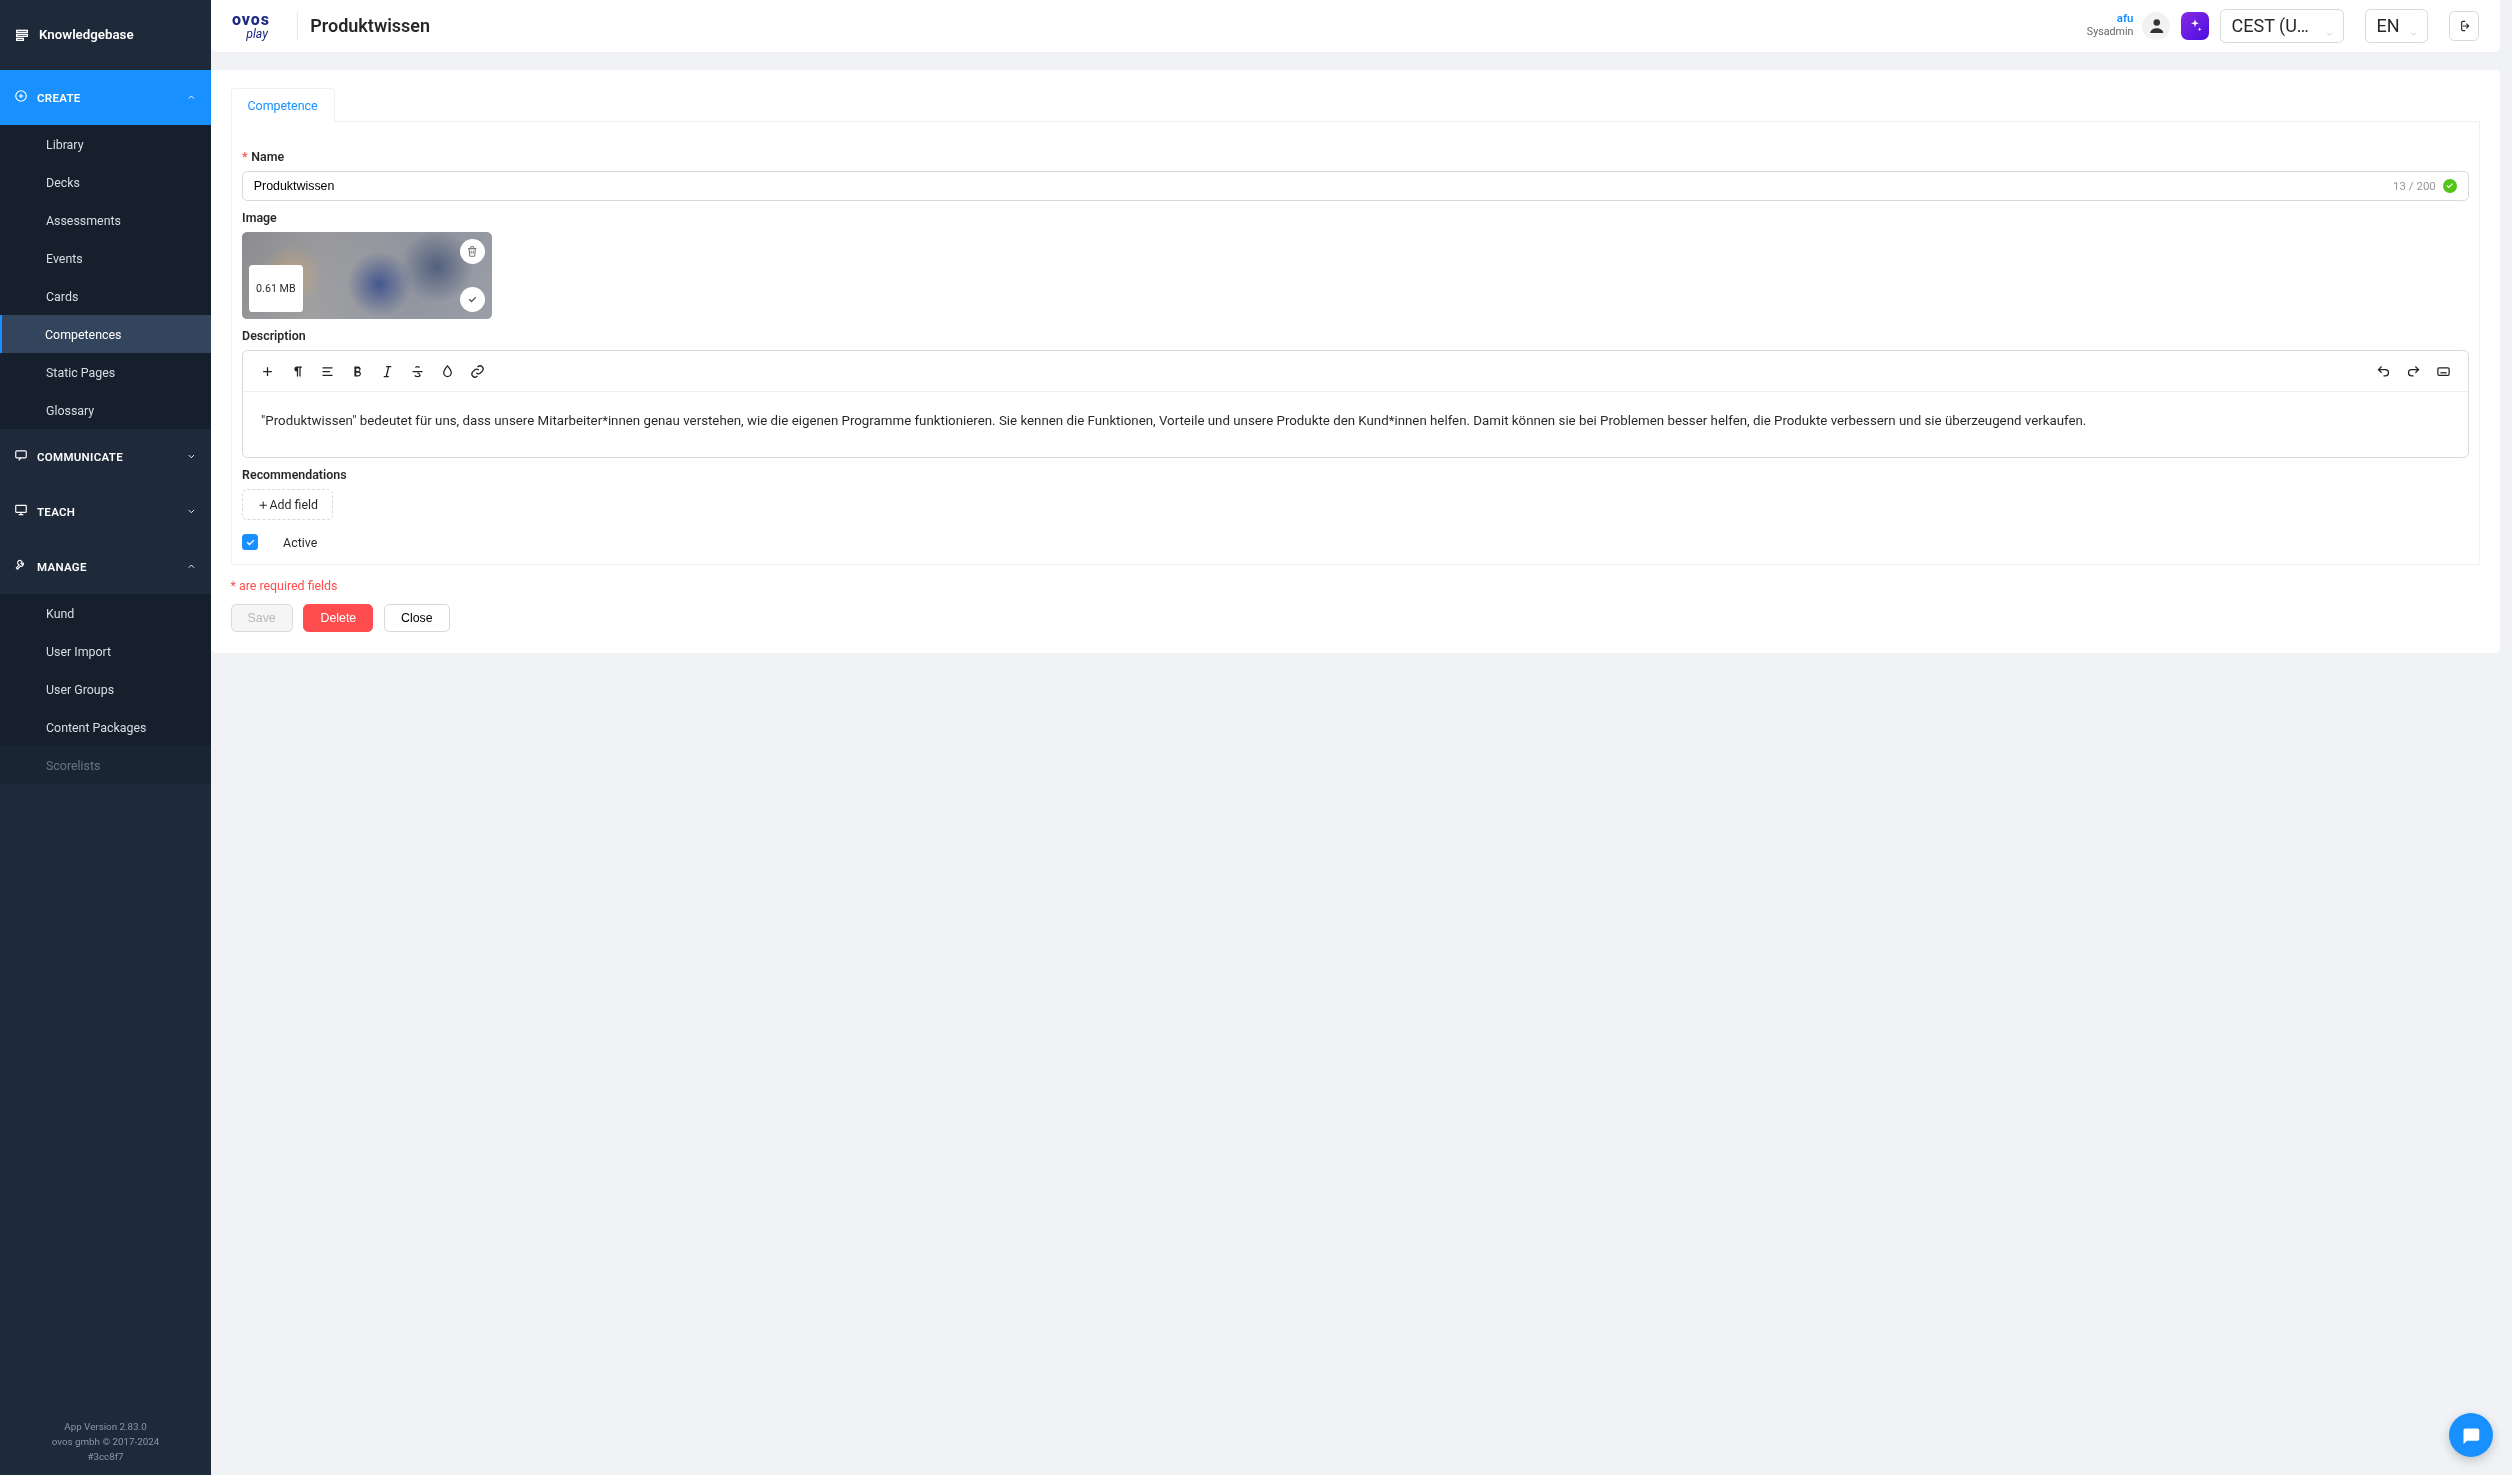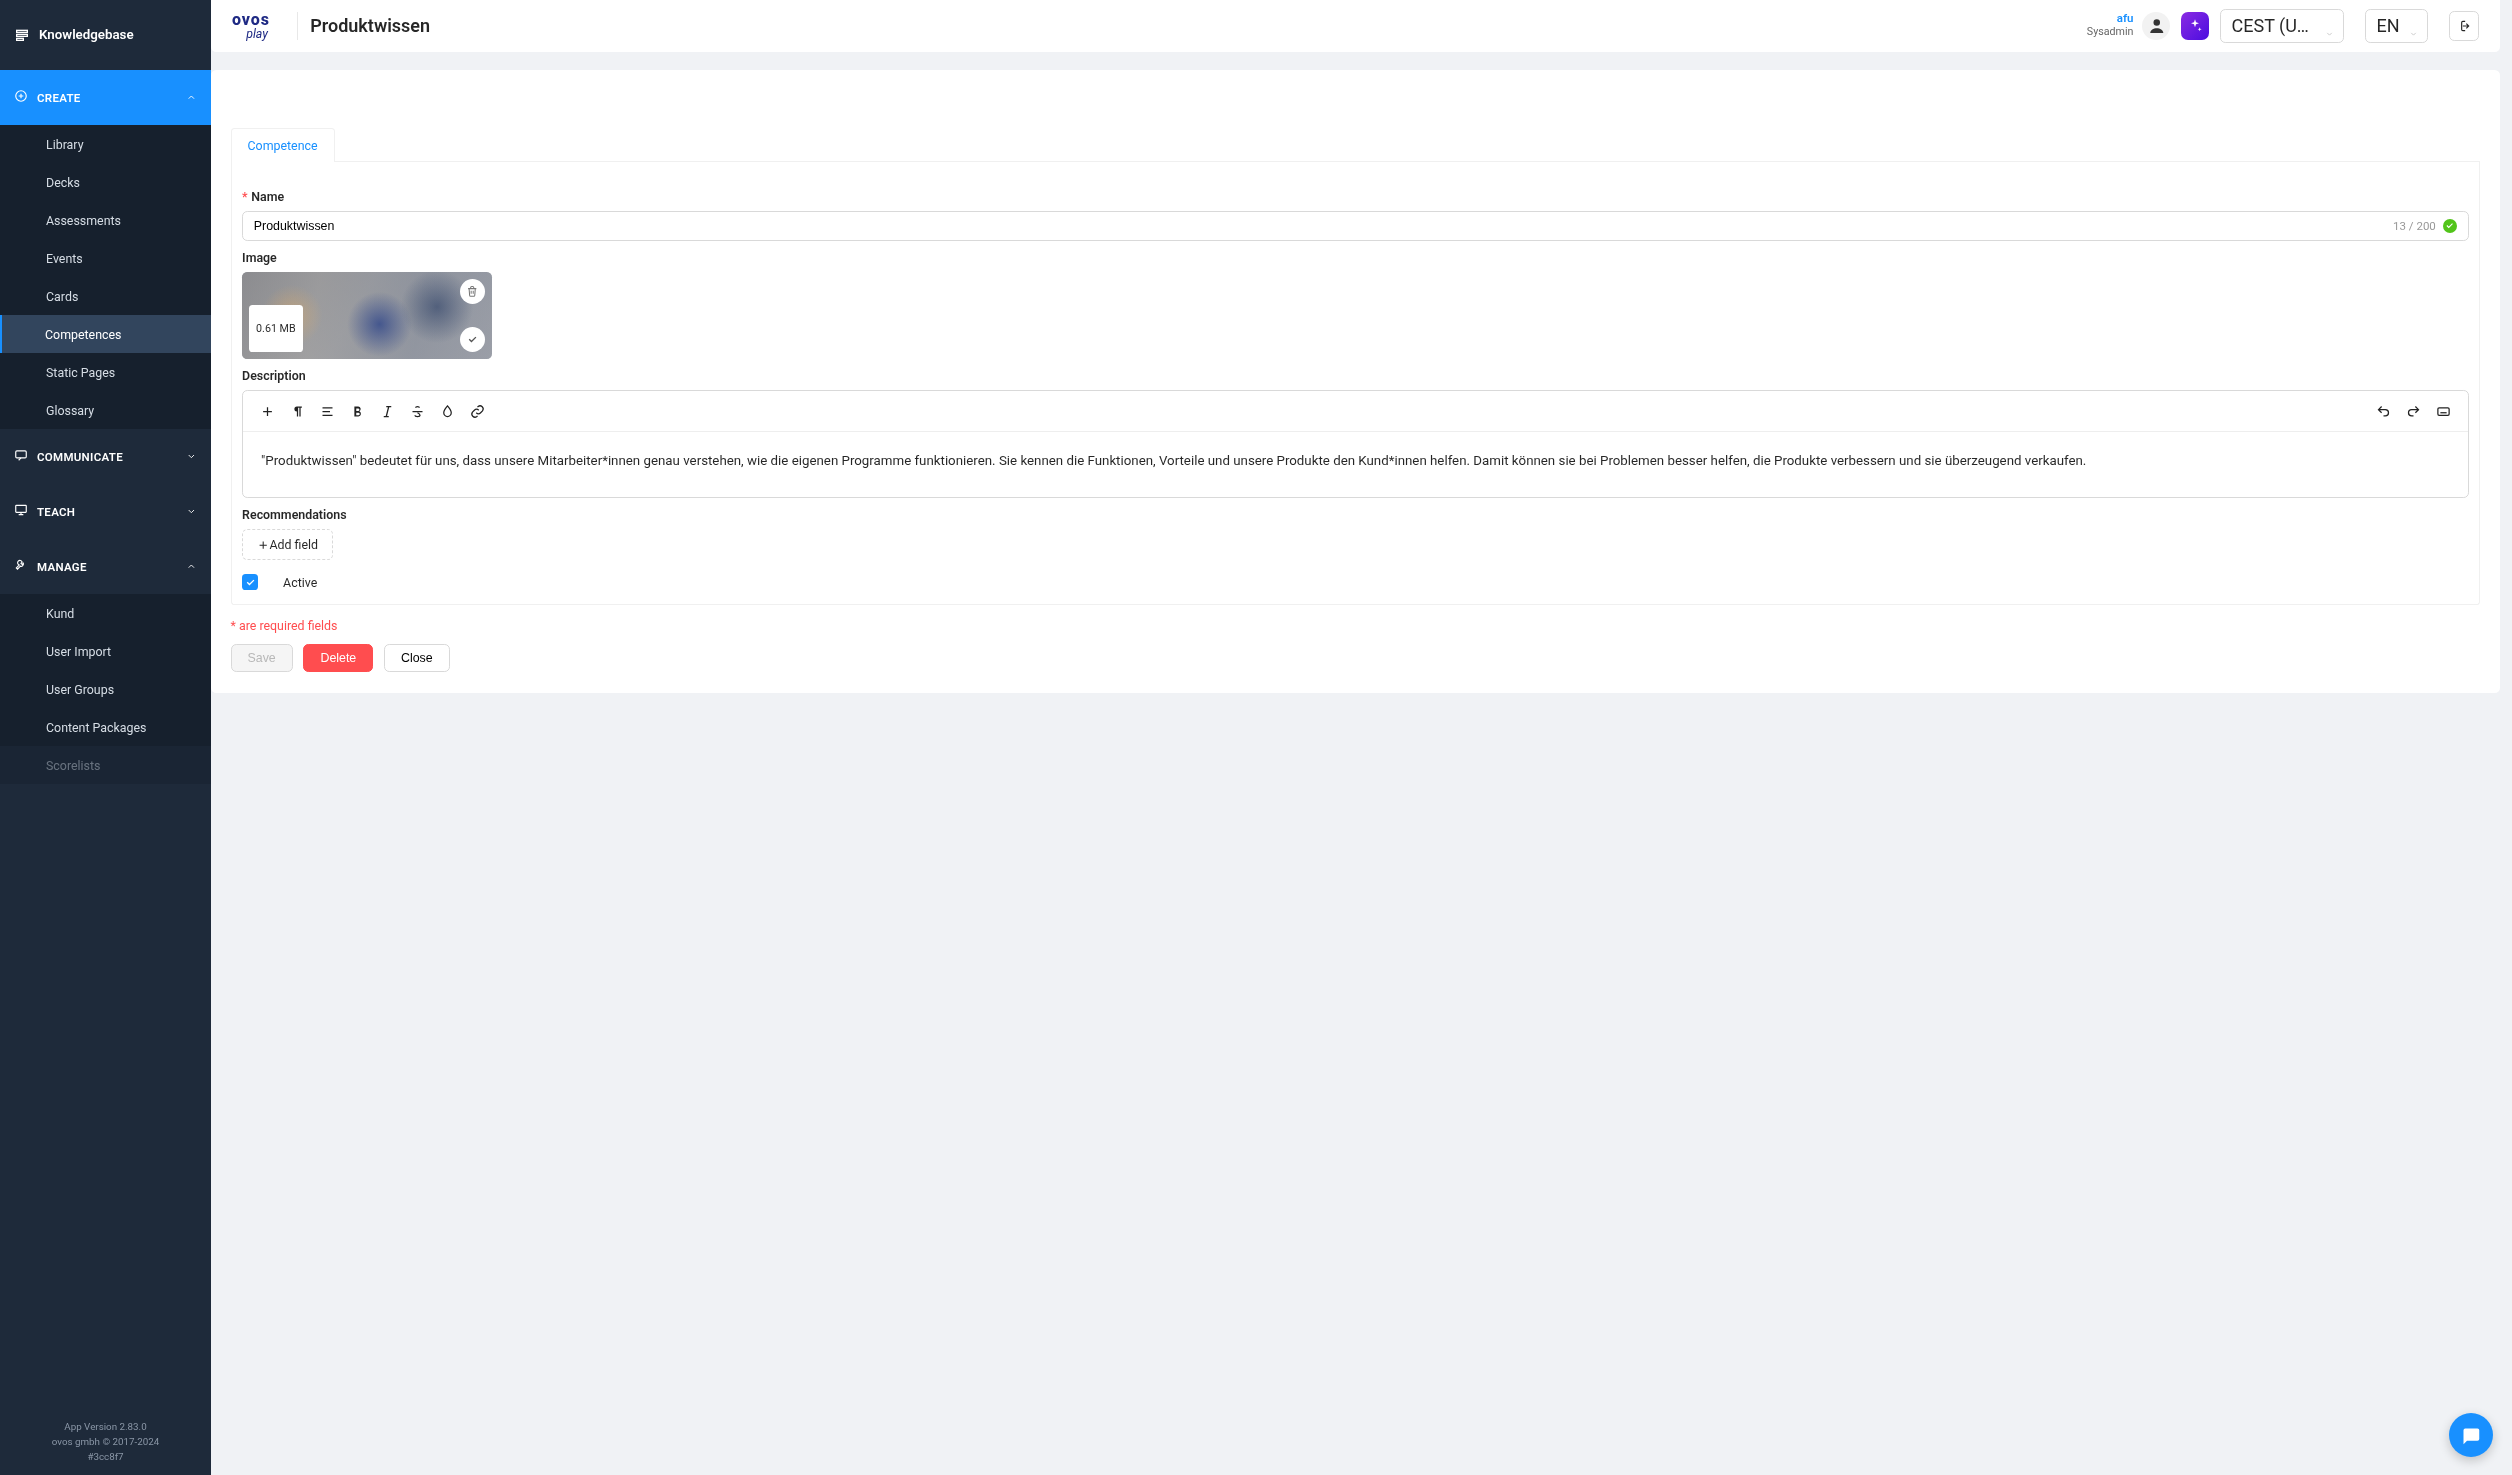--- a/index.html
+++ b/index.html
@@ -124,21 +124,21 @@
 
 
 .content-wrap { flex: 1; overflow-y: auto; padding: 18px 12.4px 18px 0; }
 .card {
   background: #fff; border-radius: 5.3px; padding: 18px 19.5px 21px;
 }
 .tabs { display: flex; border-bottom: 0.9px solid #f0f0f0; }
 .tab {
   padding: 9px 16px; border: 0.9px solid #f0f0f0; border-bottom: none;
   border-radius: 3.6px 3.6px 0 0; background: #fff; margin-bottom: -0.9px;
-  color: #1890ff; font-size: 12.4px; cursor: pointer; margin-top: 40px;
+  color: #1890ff; font-size: 12.4px; cursor: pointer;
 }
 .form { padding: 18px 3.6px 7px; border: 0.9px solid #f0f0f0; border-top: none; border-radius: 0 0 3.6px 3.6px; }
 .form-inner { padding: 0 7px; }
 .field-label { font-weight: 600; margin: 9px 0 7px; font-size: 12.4px; display: flex; align-items: center; gap: 3.6px; }
 .field-label .req { color: #ff4d4f; }
 .text-input-wrap {
   display: flex; align-items: center; border: 0.9px solid #d9d9d9; border-radius: 5.3px;
   padding: 5.3px 10.7px; background: #fff;
 }
 .text-input {

